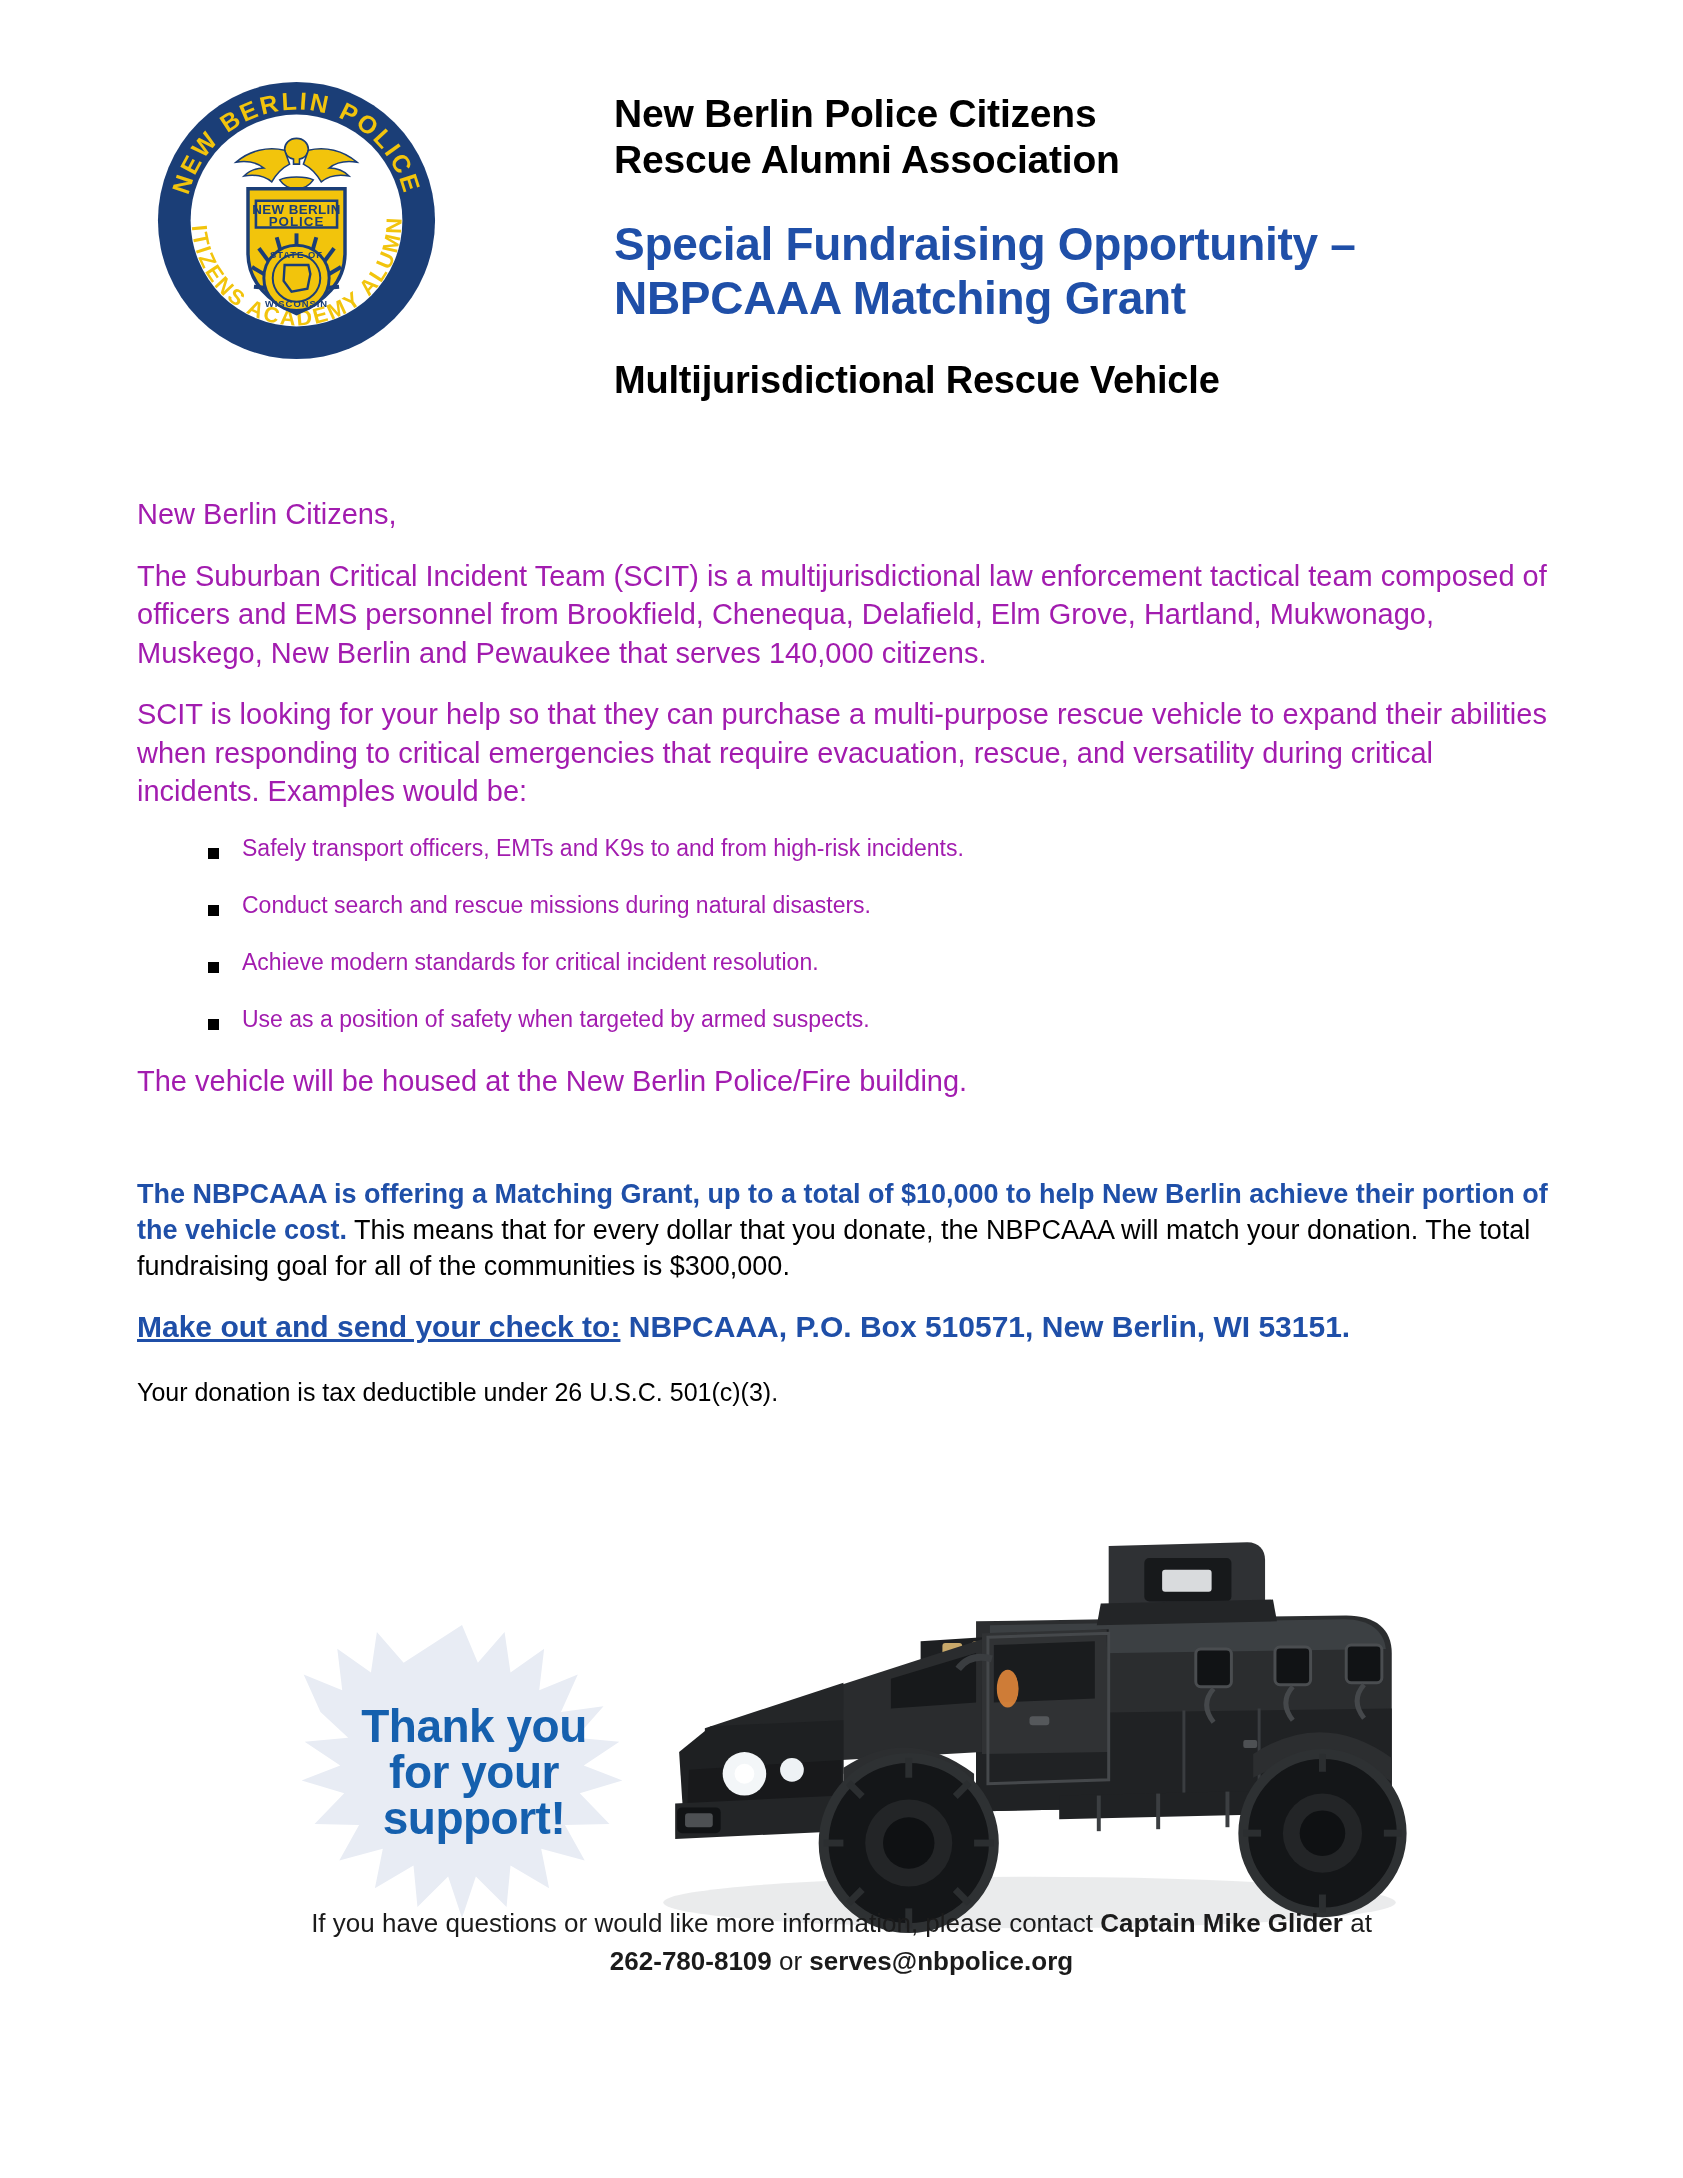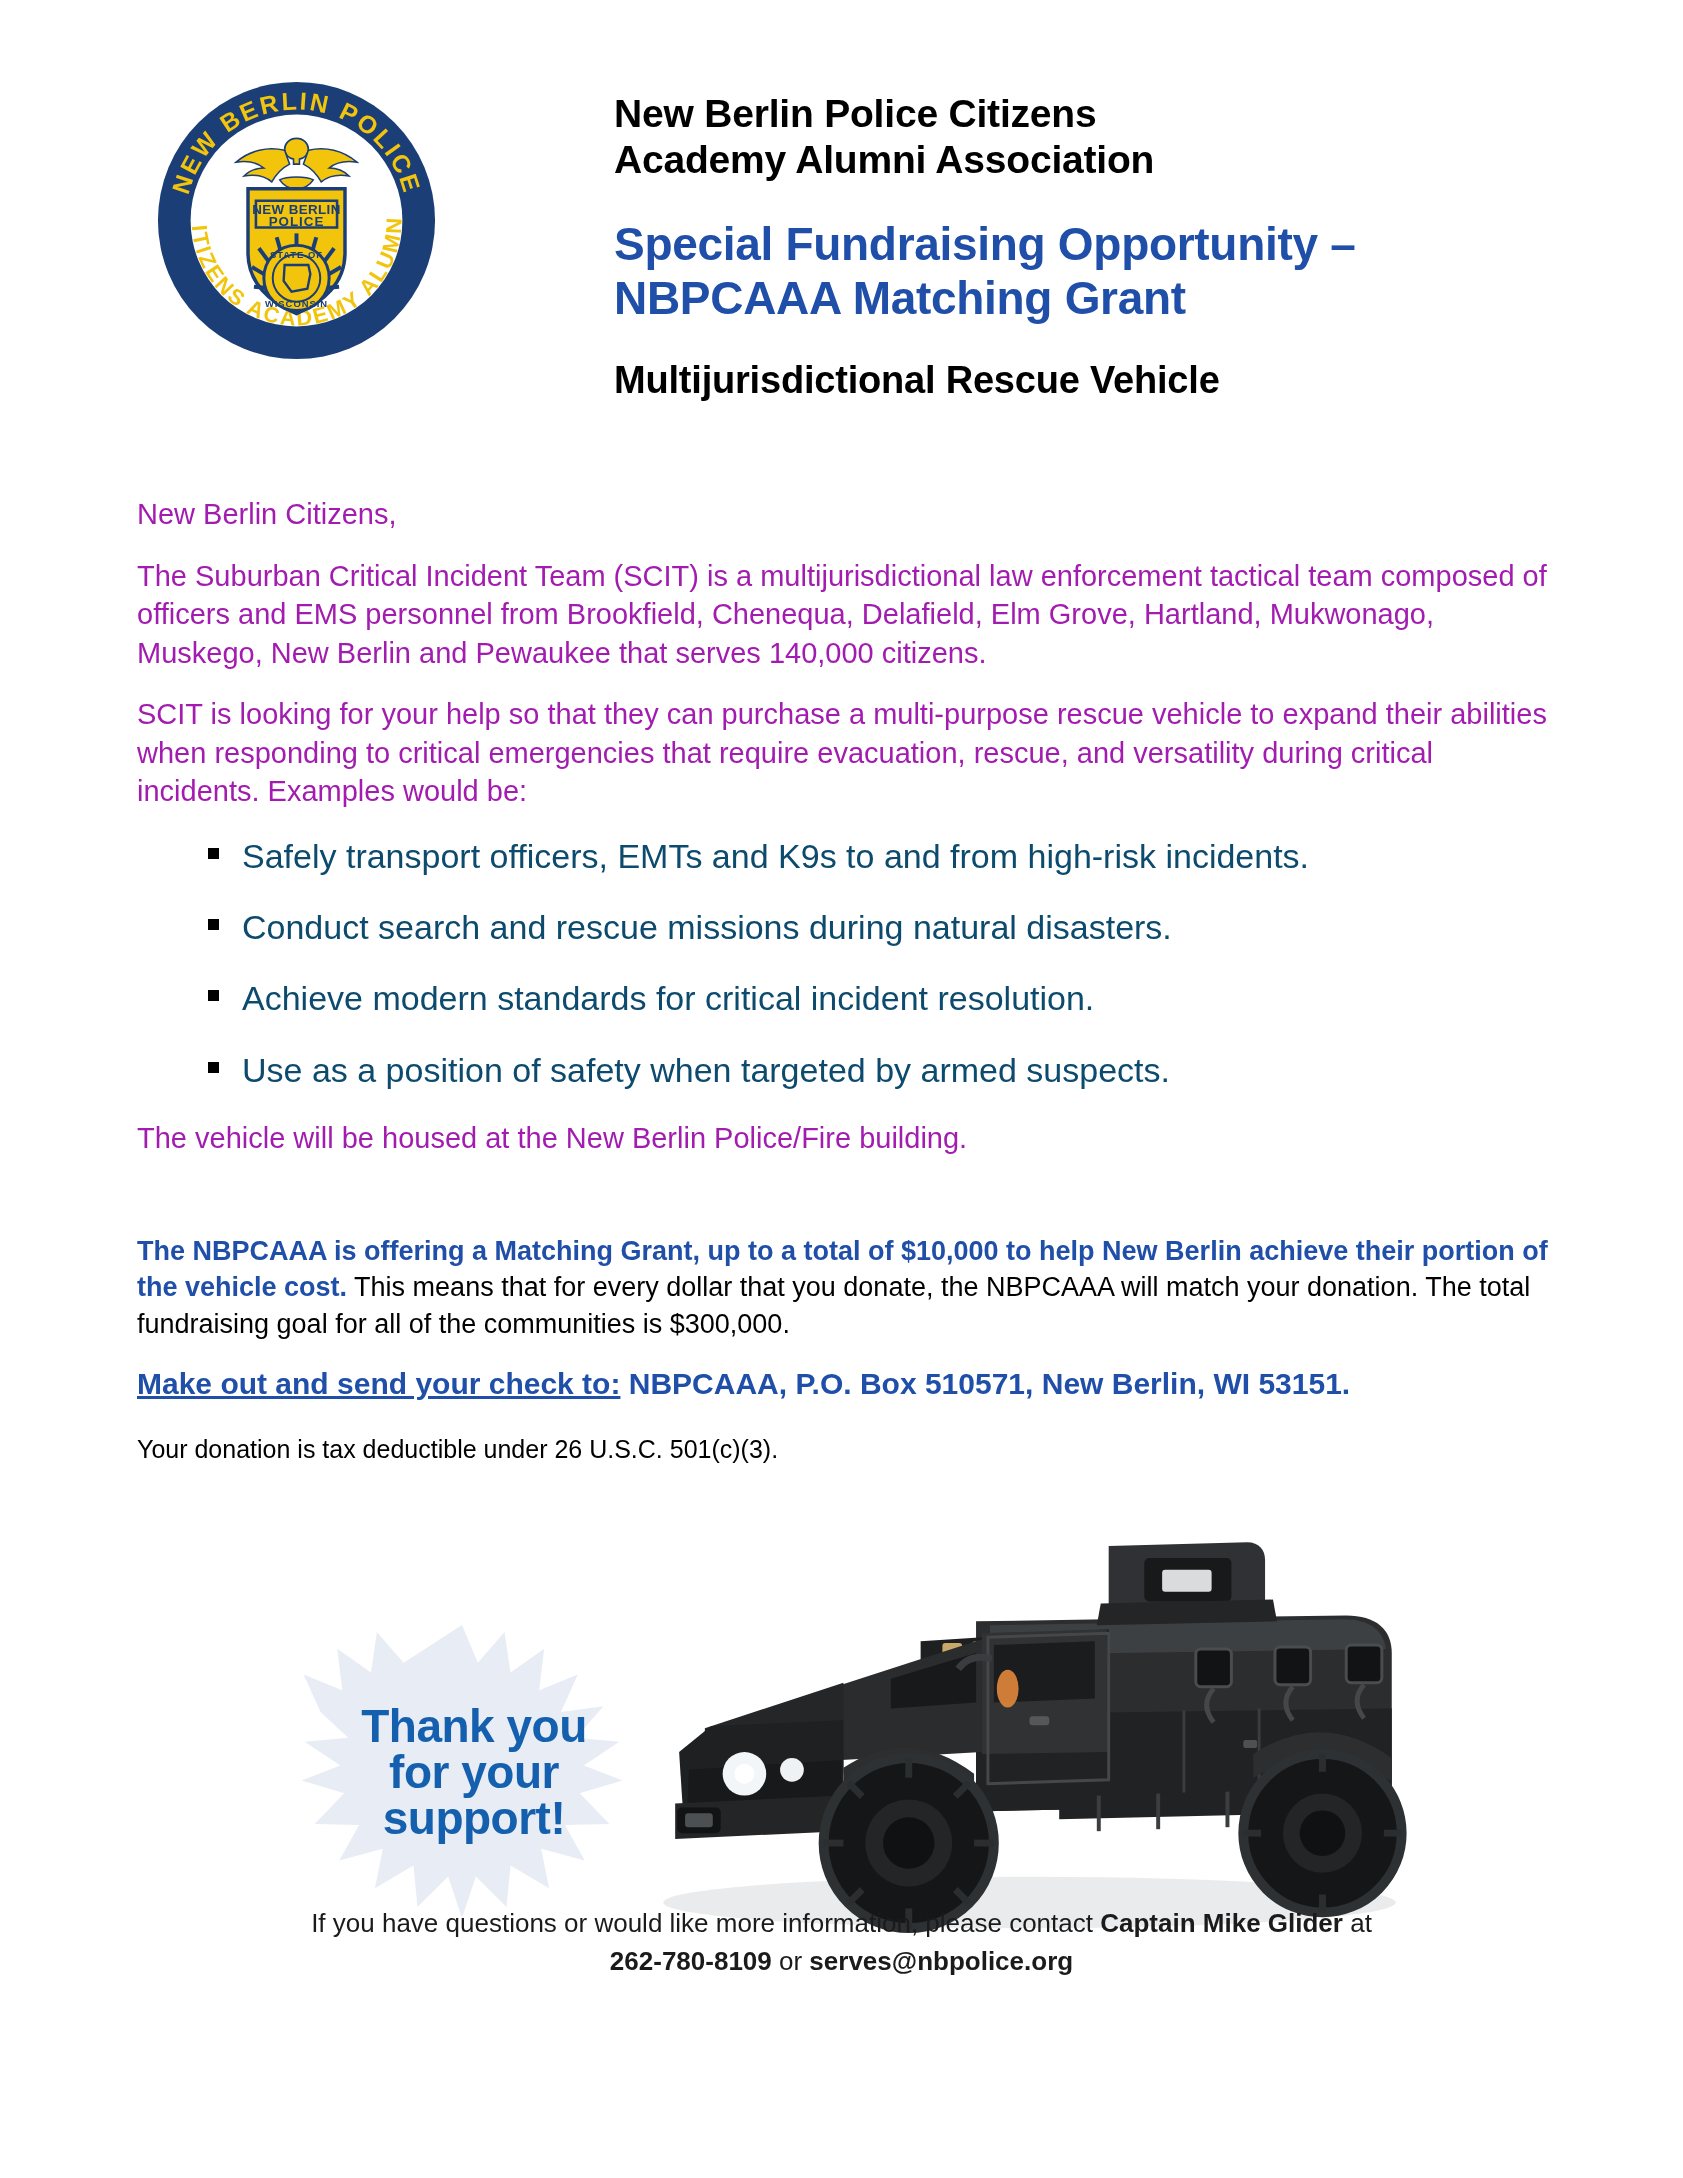--- a/index.html
+++ b/index.html
@@ -83,24 +83,24 @@
   }
 
   ul.bullets {
     list-style: none;
     margin: 4px 0 16px 0;
     padding: 0;
   }
   ul.bullets li {
     position: relative;
     padding-left: 105px;
-    font-size: 34px;
+    font-size: 23px;
     line-height: 1.3;
     margin-bottom: 27px;
-    color: #0c4a6e;
+    color: #a21caf;
   }
   ul.bullets li .sq {
     position: absolute;
     left: 71px;
     top: 14px;
     width: 11px;
     height: 11px;
     background: #000000;
   }
 
@@ -239,21 +239,21 @@
           <path d="M133 190 L157 190 L159 199 L156 214 L140 217 L132 206 Z" fill="#F2C40C" stroke="#1B3E77" stroke-width="2.4"></path>
           <text x="145" y="183" text-anchor="middle" font-family="'Liberation Sans', sans-serif" font-size="9.5" font-weight="bold" fill="#1B3E77" letter-spacing="1">STATE OF</text>
           <text x="145" y="232" text-anchor="middle" font-family="'Liberation Sans', sans-serif" font-size="9.5" font-weight="bold" fill="#1B3E77" letter-spacing="1">WISCONSIN</text>
         </g>
       </svg>
     </div>
 
     <div class="header-text">
       <div class="org-name">
         <div>New Berlin Police Citizens</div>
-        <div>Academy Alumni Association</div>
+        <div>Rescue Alumni Association</div>
       </div>
       <div class="title-main">
         <div>Special Fundraising Opportunity –</div>
         <div>NBPCAAA Matching Grant</div>
       </div>
       <div class="title-sub">Multijurisdictional Rescue Vehicle</div>
     </div>
   </div>
 
   <div class="body-col">

